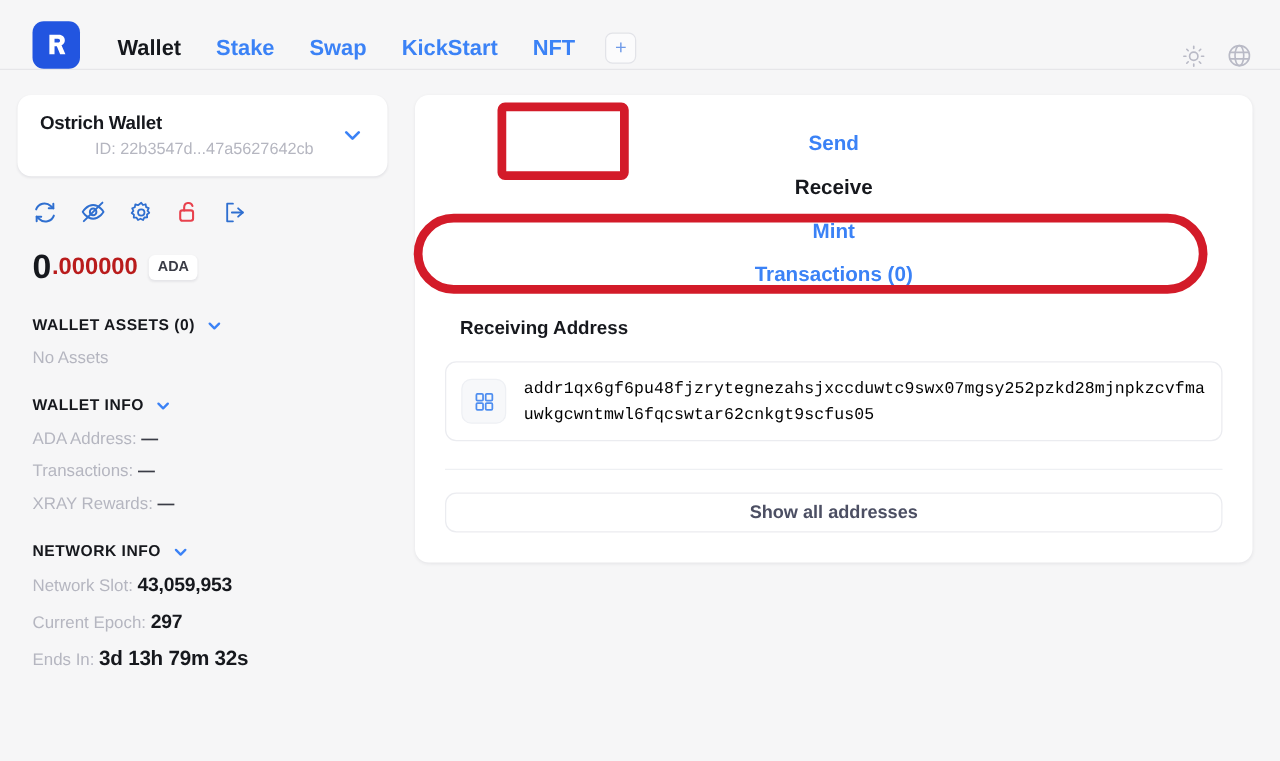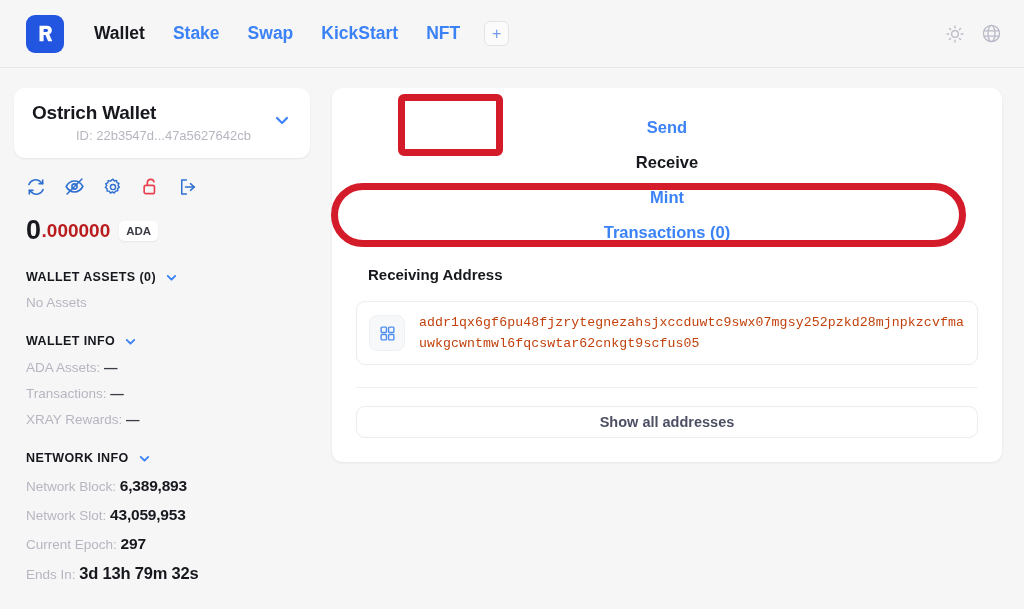--- a/index.html
+++ b/index.html
@@ -4,24 +4,24 @@
 <style>
   * { box-sizing: border-box; margin: 0; padding: 0; }
   html, body {
     width: 1024px; height: 609px;
     background: #f6f6f7;
     font-family: "Liberation Sans", sans-serif;
     overflow: hidden;
   }
   
   .topbar {
-    height: 68px; width: 100%;
+    height: 56px; width: 100%;
     background: #f6f6f7;
     border-bottom: 1px solid #e6e6e9;
-    display: flex; align-items: center;
+    display: flex; align-items: flex-end;
     padding: 0 22px 0 26px;
   }
   .logo {
     width: 38px; height: 38px; border-radius: 9px;
     background: #2255e0;
     display: flex; align-items: center; justify-content: center;
     flex: 0 0 auto;
   }
   .logo svg { display: block; }
   .nav { display: flex; align-items: center; gap: 0; margin-left: 16px; }
@@ -43,21 +43,21 @@
   .page { display: flex; padding: 20px 22px 0 14px; gap: 22px; }
   
   .sidebar { width: 296px; flex: 0 0 296px; }
   .wallet-card {
     background: #fff; border-radius: 11px; padding: 14px 18px 15px 18px;
     display: flex; align-items: flex-start;
     box-shadow: 0 1px 2px rgba(20,20,40,.07);
     cursor: pointer;
   }
   .wallet-card .wc-text { flex: 1 1 auto; }
-  .wallet-name { font-size: 19px; font-weight: bold; color: #16181d; letter-spacing: -.2px; }
+  .wallet-name { font-size: 15px; font-weight: bold; color: #16181d; letter-spacing: -.2px; }
   .wallet-id { font-size: 13px; color: #b5b6c0; margin-top: 4px; margin-left: 44px; }
   .wc-caret { color: #3b82f6; margin-top: 8px; }
   .icon-row { display: flex; align-items: center; gap: 18px; padding: 18px 0 0 12px; }
   .ic { cursor: pointer; display: flex; color: #2f6fd0; }
   .ic.red { color: #e8414d; }
   .balance { display: flex; align-items: center; gap: 9px; padding: 18px 0 0 12px; }
   .bal-int { font-size: 27px; font-weight: bold; color: #16181d; letter-spacing: -.5px; }
   .bal-dec { font-size: 19px; font-weight: bold; color: #b91c1c; }
   .bal-unit {
     font-size: 11.5px; font-weight: bold; color: #3a3c46;
@@ -100,21 +100,21 @@
     cursor: pointer;
   }
   .qr-btn {
     width: 36px; height: 36px; flex: 0 0 36px;
     background: #f7f8fa; border: 1px solid #eef0f4; border-radius: 8px;
     display: flex; align-items: center; justify-content: center;
     cursor: pointer;
   }
   .addr-text {
     font-family: "Liberation Mono", monospace;
-    font-size: 13.2px; line-height: 21px; color: #c2410c;
+    font-size: 13.2px; line-height: 21px; color: #000000;
     word-break: break-all; letter-spacing: .1px;
   }
   .divider { height: 1px; background: #eef0f3; margin: 22px 0 0 0; }
   .show-all {
     margin-top: 18px;
     border: 1px solid #ebecf0; border-radius: 9px;
     height: 32px; display: flex; align-items: center; justify-content: center;
     font-size: 14.5px; font-weight: bold; color: #4c4f63;
     cursor: pointer; background: #fff;
   }
@@ -234,43 +234,39 @@
 
     <div class="section-head">
       <span>WALLET INFO</span>
       <span class="sh-caret">
         <svg width="15" height="15" viewBox="0 0 24 24" fill="none" stroke="currentColor" stroke-width="3" stroke-linecap="round" stroke-linejoin="round">
             <path d="M6 9.5l6 6 6-6"></path>
           </svg>
       </span>
     </div>
     <div class="kv">
-      <span>ADA Assets:</span>
+      <span>ADA Address:</span>
       <span class="dash">—</span>
     </div>
     <div class="kv">
       <span>Transactions:</span>
       <span class="dash">—</span>
     </div>
     <div class="kv">
       <span>XRAY Rewards:</span>
       <span class="dash">—</span>
     </div>
 
     <div class="section-head">
       <span>NETWORK INFO</span>
       <span class="sh-caret">
         <svg width="15" height="15" viewBox="0 0 24 24" fill="none" stroke="currentColor" stroke-width="3" stroke-linecap="round" stroke-linejoin="round">
             <path d="M6 9.5l6 6 6-6"></path>
           </svg>
       </span>
-    </div>
-    <div class="kv">
-      <span>Network Block:</span>
-      <b>6,389,893</b>
     </div>
     <div class="kv">
       <span>Network Slot:</span>
       <b>43,059,953</b>
     </div>
     <div class="kv">
       <span>Current Epoch:</span>
       <b>297</b>
     </div>
     <div class="kv big">

